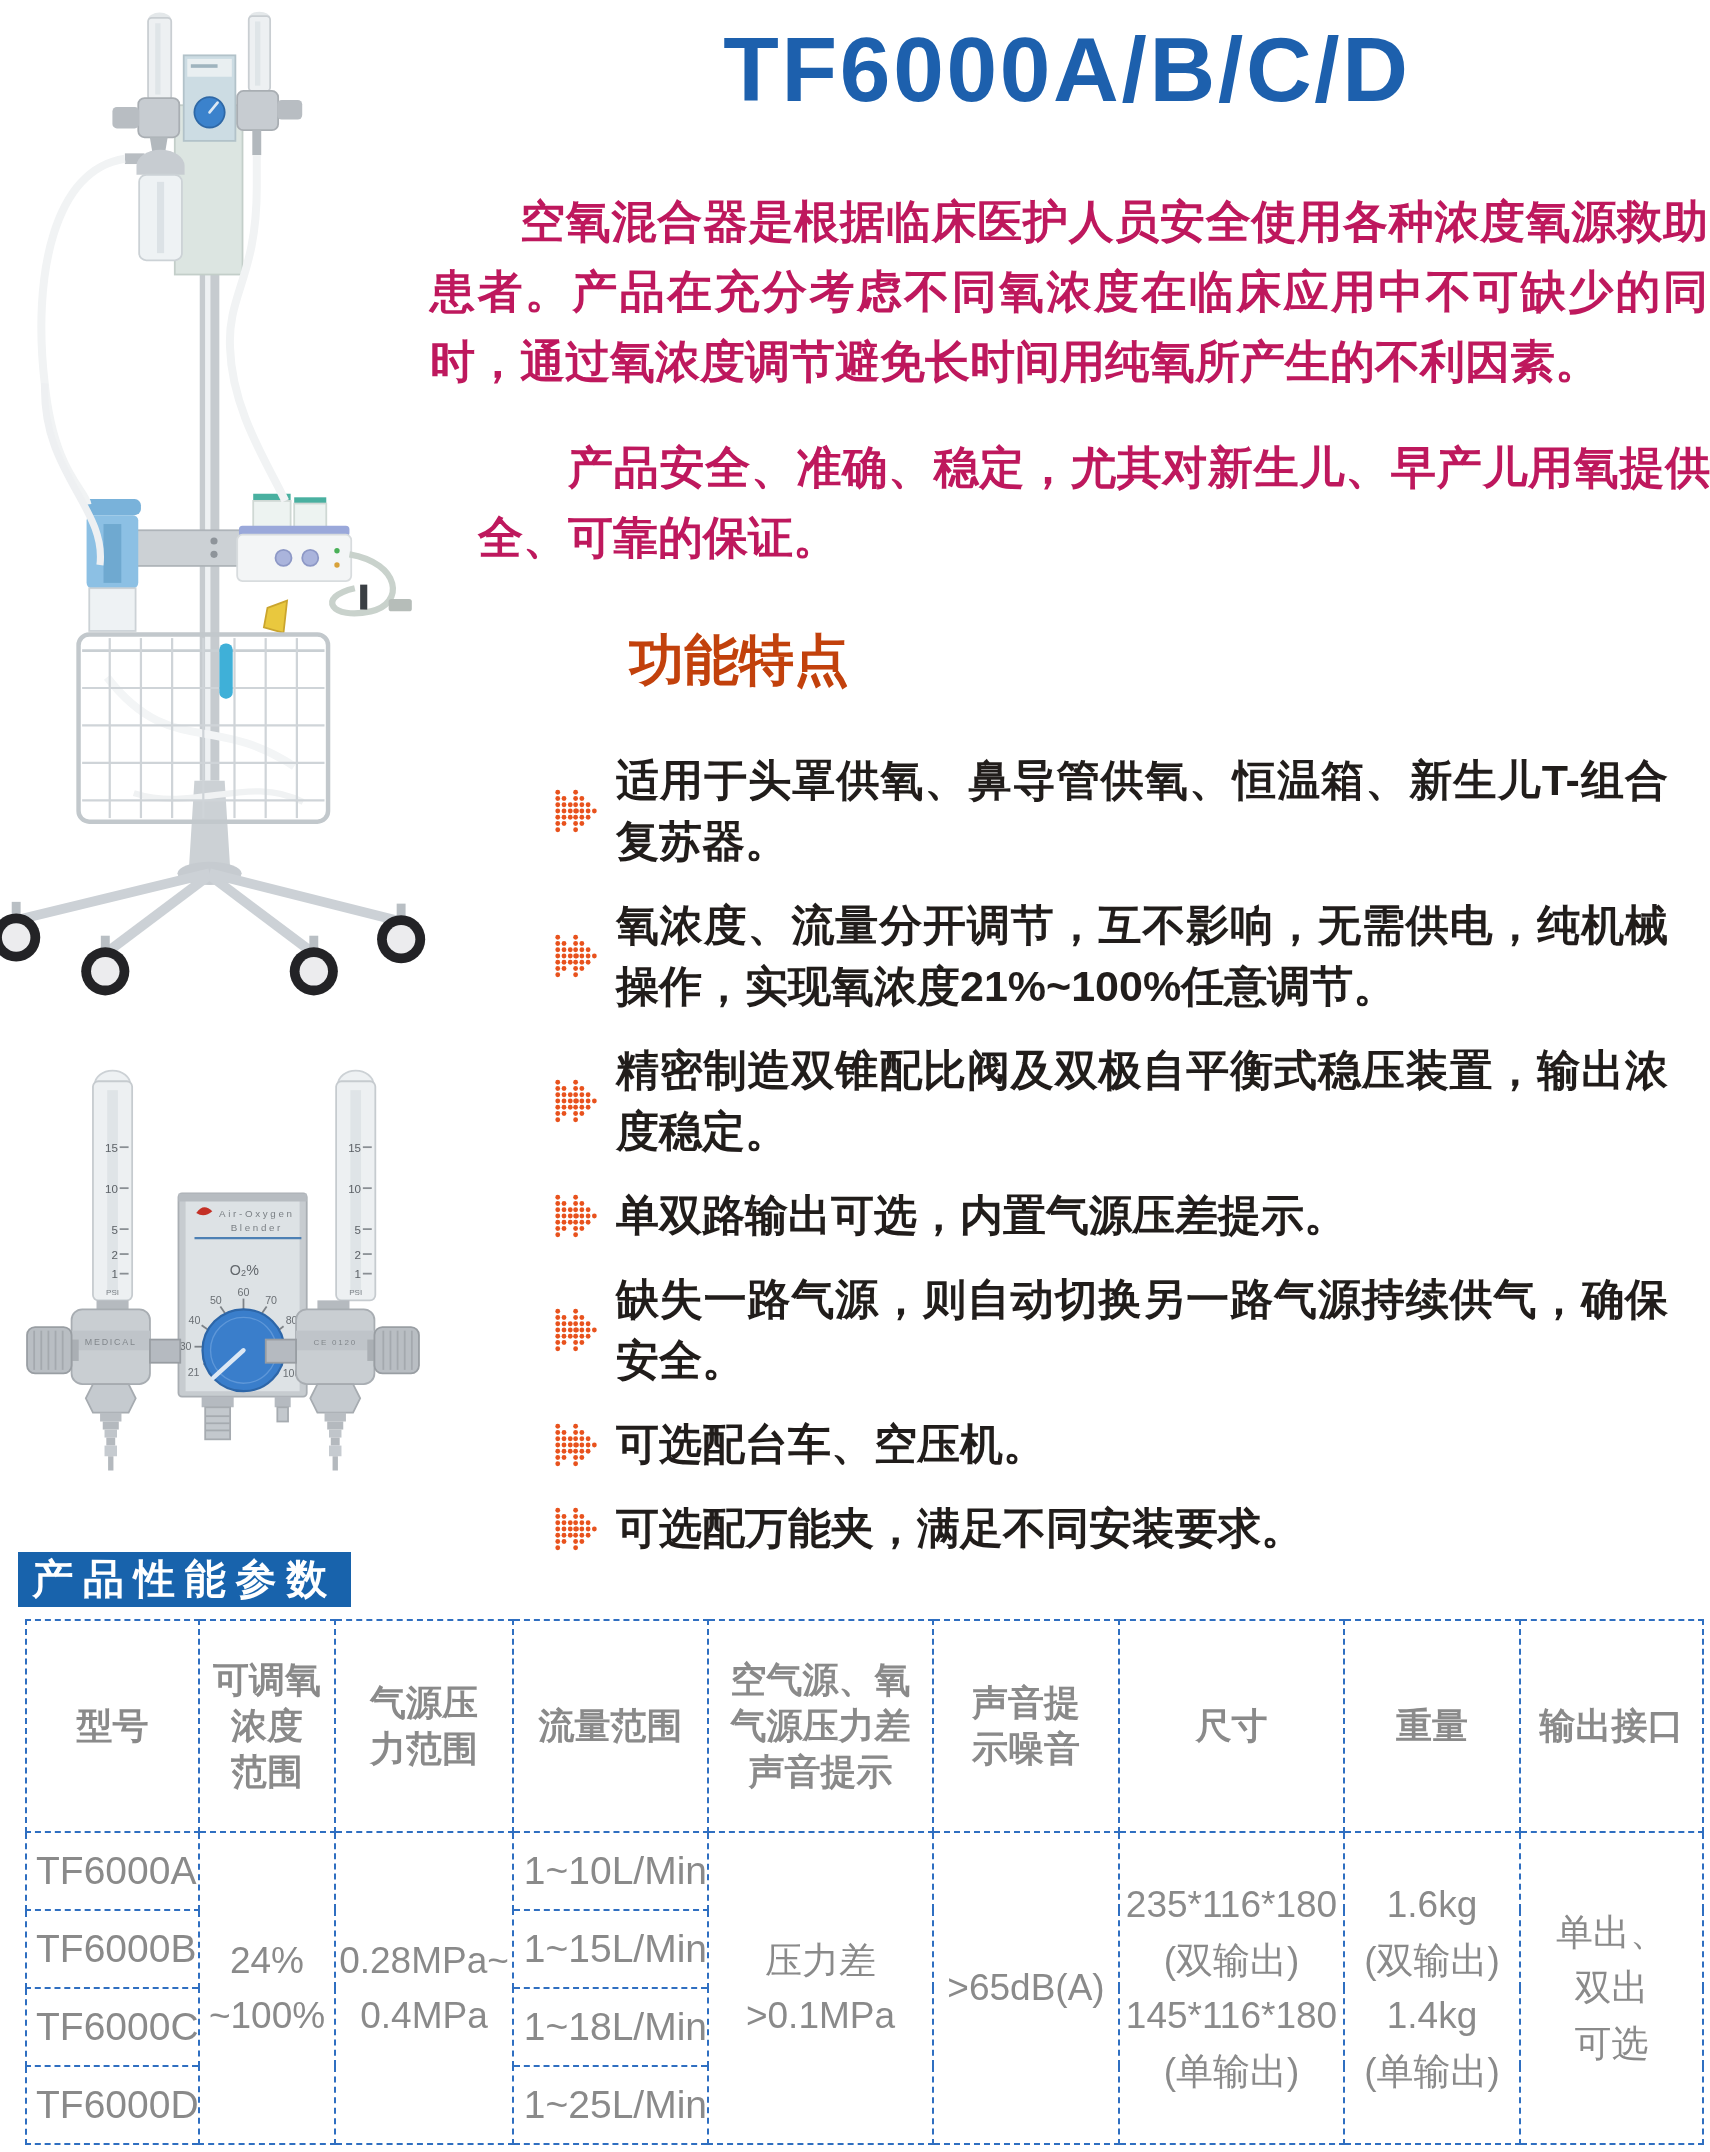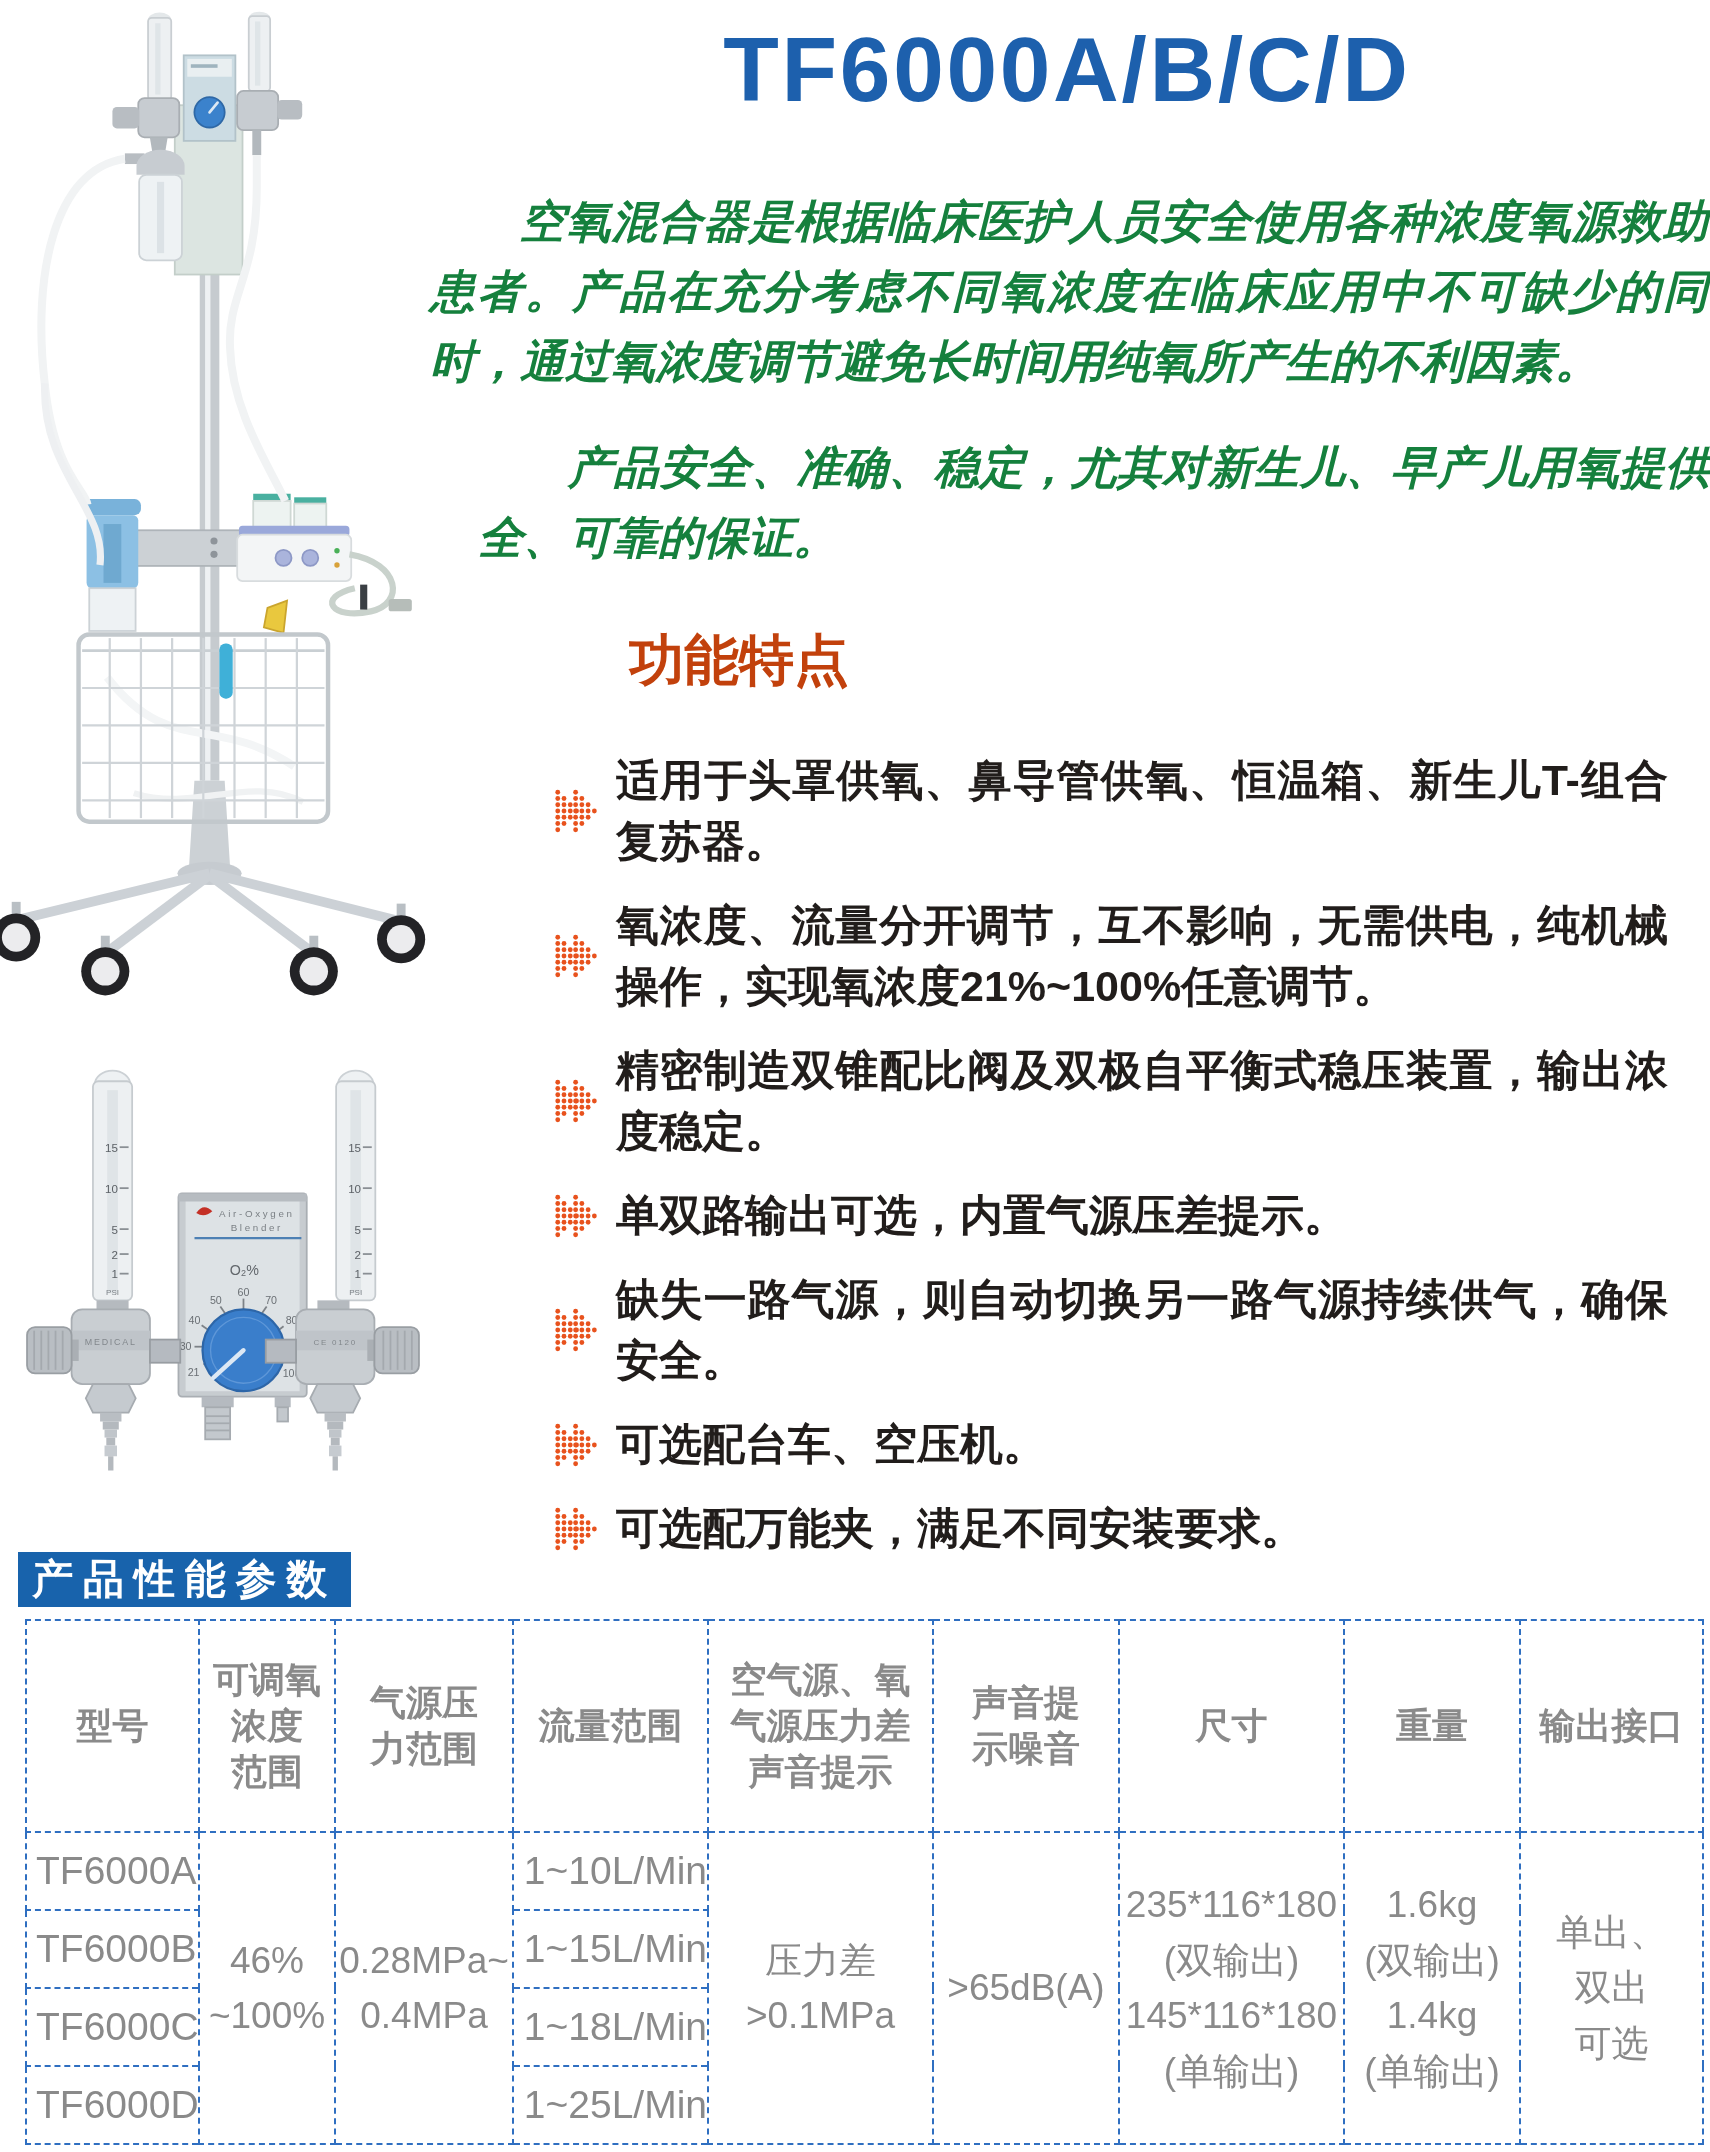--- a/index.html
+++ b/index.html
@@ -2,21 +2,21 @@
 <html style="font-size:14.3px"><head>
 <meta charset="utf-8">
 <style>
   html,body{margin:0;padding:0;background:#ffffff;}
   .page{position:relative;width:1711px;height:2153px;background:#ffffff;overflow:hidden;
         font-family:"Liberation Sans","DejaVu Sans",sans-serif;}
   
   .title{position:absolute;left:428px;top:18px;width:1278px;margin:0;text-align:center;
          font-size:91px;font-weight:bold;color:#1d60ad;letter-spacing:2.7px;}
   .intro{position:absolute;left:430px;width:1278px;margin:0;font-size:45px;line-height:70px;
-         font-weight:bold;color:#15803d;text-align:justify;text-indent:2em;font-style:italic;}
+         font-weight:bold;color:#be185d;text-align:justify;text-indent:2em;}
   #p1{top:187px;}
   #p2{top:433px;margin-left:48px;}
   
   .feat-head{position:absolute;left:629px;top:624px;margin:0;font-size:55px;font-weight:bold;color:#c2410c;}
   .features{position:absolute;left:545px;top:750px;width:1132px;margin:0;padding:0;list-style:none;}
   .features li{display:flex;align-items:center;margin-bottom:23px;justify-content:center;}
   .features .txt{width:1052px;font-size:43px;line-height:61px;font-weight:bold;color:#211d1b;text-align:justify;}
   .arrow{flex:0 0 46px;margin-right:16px;display:flex;align-items:center;}
   
   .banner{position:absolute;left:18px;top:1552px;width:333px;height:55px;box-sizing:border-box;
@@ -678,21 +678,21 @@
 气源压力差
 声音提示</th>
         <th class="preline">声音提
 示噪音</th>
         <th class="preline">尺寸</th>
         <th class="preline">重量</th>
         <th class="preline">输出接口</th>
       </tr>
       <tr class="r">
         <td class="model">TF6000A</td>
-        <td class="preline" rowspan="4">46%
+        <td class="preline" rowspan="4">24%
 ~100%</td>
         <td class="preline" rowspan="4">0.28MPa~
 0.4MPa</td>
         <td class="flow">1~10L/Min</td>
         <td class="preline" rowspan="4">压力差
 &gt;0.1MPa</td>
         <td rowspan="4">&gt;65dB(A)</td>
         <td class="preline" rowspan="4">235*116*180
 (双输出)
 145*116*180

